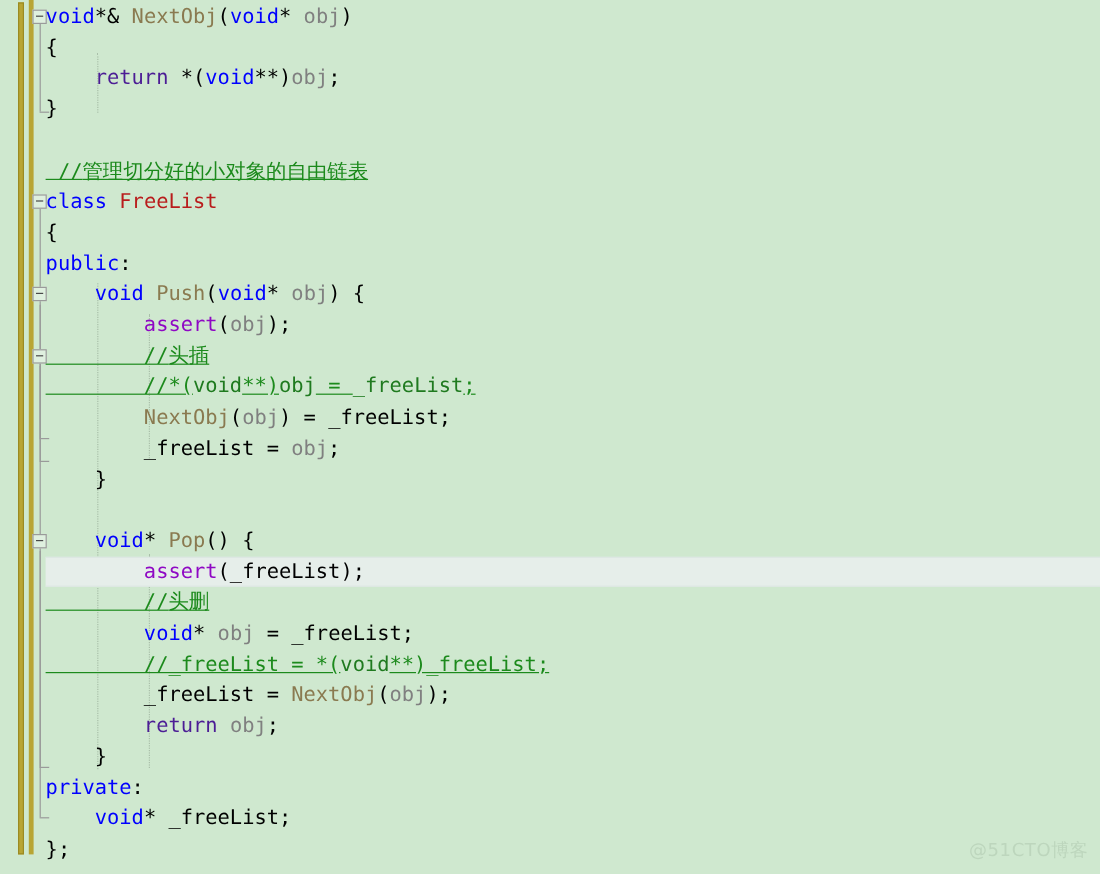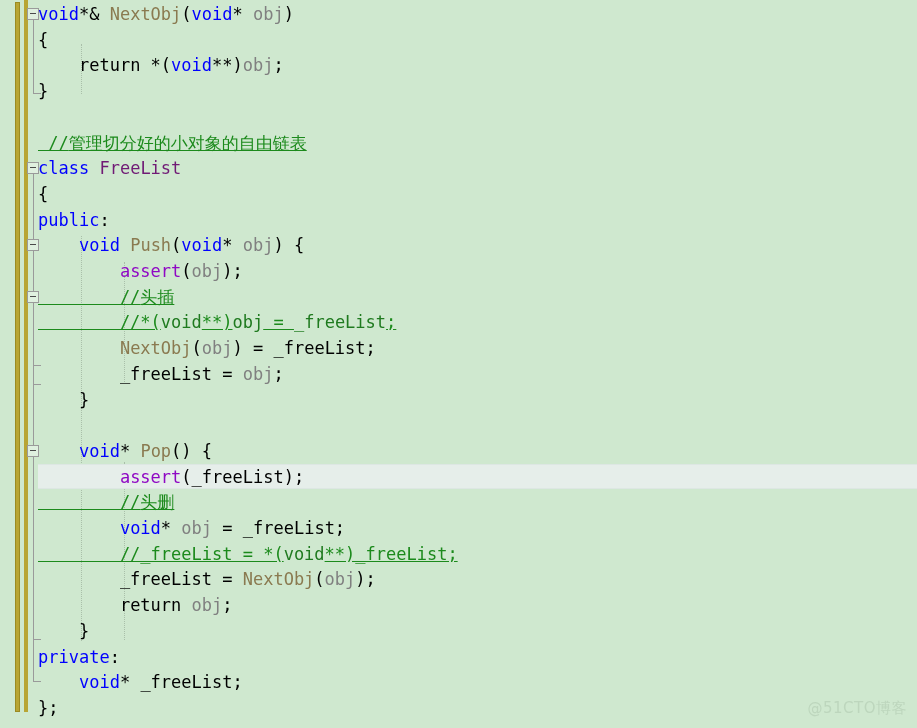--- a/index.html
+++ b/index.html
@@ -111,25 +111,25 @@
   .code-line {
     position: absolute;
     left: 38px;
     height: 25.7px;
     white-space: pre;
     color: #000000;
   }
 
   
   .t-kw      { color: #0000ff; }
-  .t-type    { color: #701a75; }
+  .t-type    { color: #b91c1c; }
   .t-fn      { color: #8a7a50; }
   .t-var     { color: #808080; }
   .t-macro   { color: #8f08c4; }
-  .t-ctrl    { color: #000000; }
+  .t-ctrl    { color: #4c1d95; }
   .t-comment { color: #1c8a1c; text-decoration: underline; }
   .t-id      { color: #1f7a1f; }
   .t-plain   { color: #000000; }
 
   
   .cjk {
     font-family: "DejaVu Sans", "Liberation Sans", sans-serif;
   }
 
   

